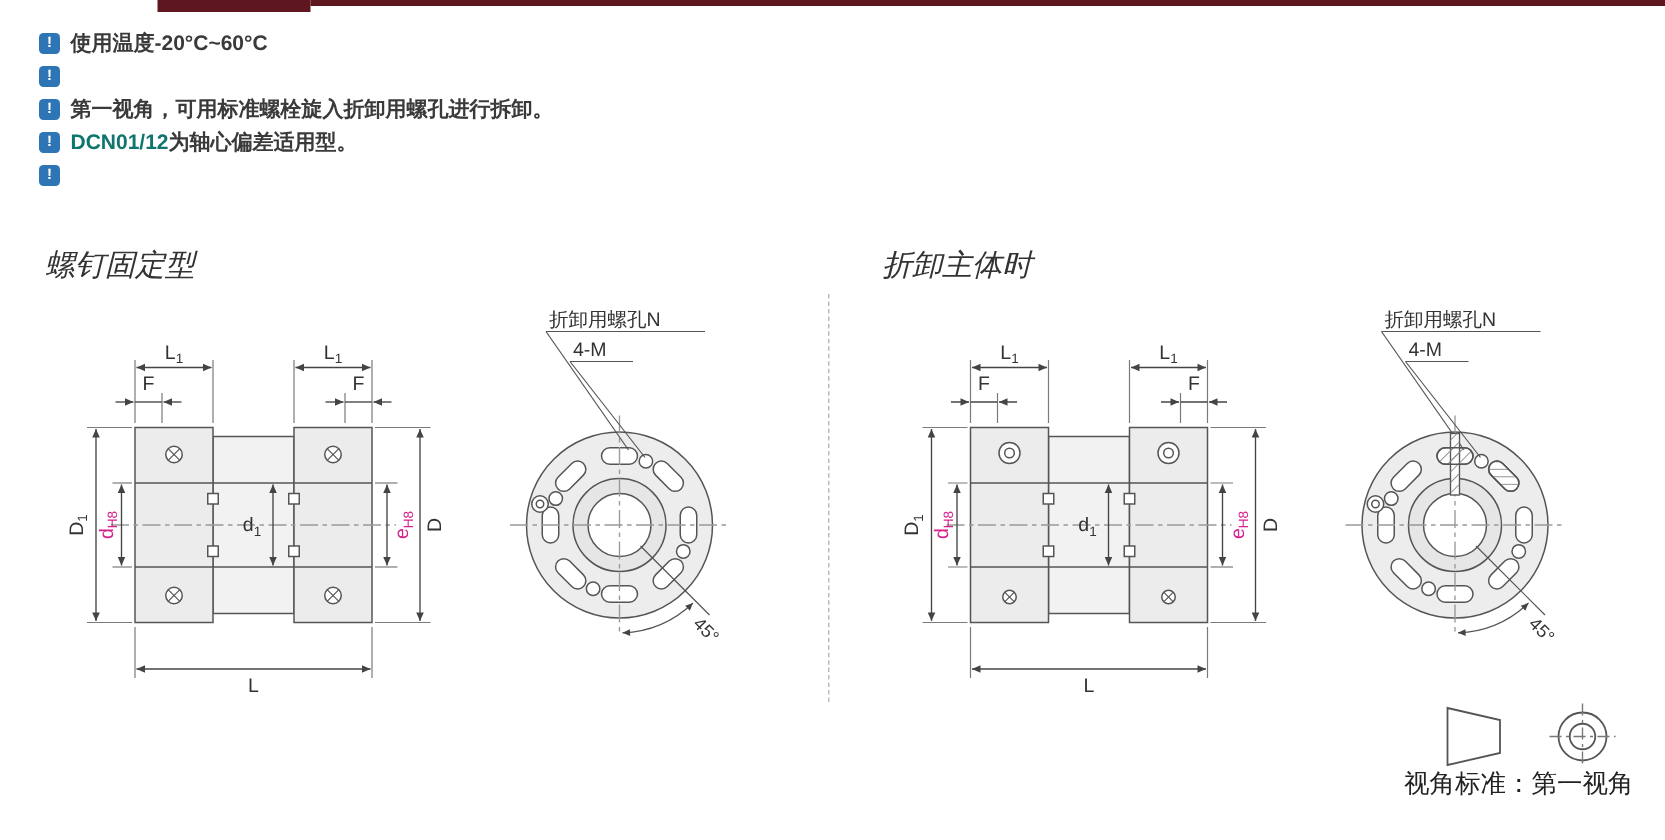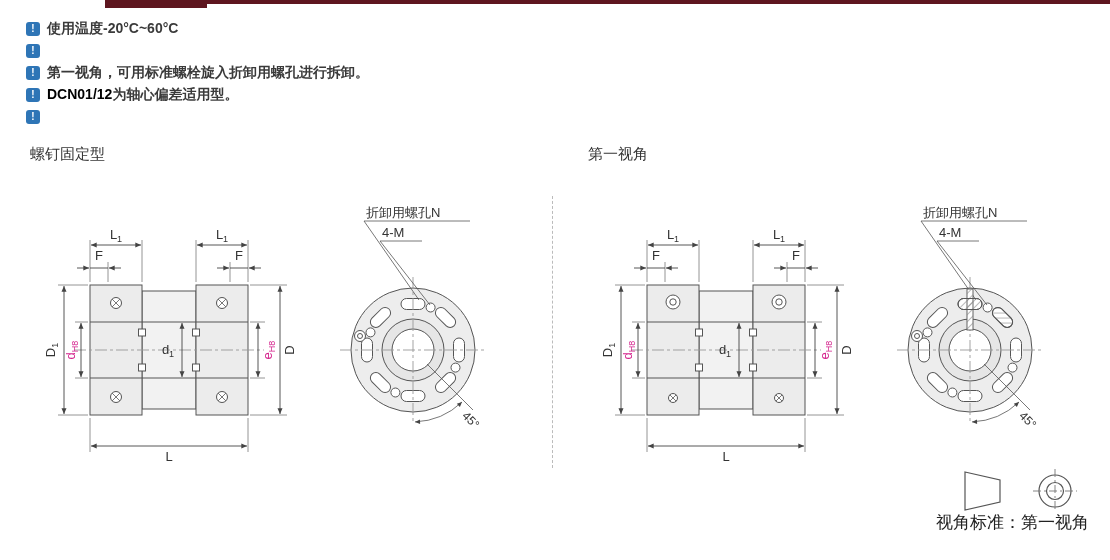--- a/index.html
+++ b/index.html
@@ -12,23 +12,23 @@
   .topbar.long  { left:207px; top:0; width:903px; height:4px; }
 
   .notes { position:absolute; left:26px; top:18px; display:flex; flex-direction:column; }
   .note-row { display:flex; align-items:center; height:22px; gap:7px; }
   .note-icon {
     width:14px; height:14px; border-radius:3px; background:#2e75b6; color:#fff;
     font-size:10px; font-weight:bold; display:flex; align-items:center; justify-content:center;
     flex:0 0 auto; line-height:1;
   }
   .note-text { font-size:14px; color:#3a3a3a; white-space:nowrap;font-weight:bold; }
-  .lnk { color:#000000; text-decoration:none; cursor:pointer; }
-
-  .sec-title { position:absolute; top:145px; font-size:15px; color:#333; }
+  .lnk { color:#0f766e; text-decoration:none; cursor:pointer; }
+
+  .sec-title { position:absolute; top:163px; font-size:20px; color:#333;font-style:italic; }
 
   .separator { position:absolute; left:552px; top:196px; height:272px; border-left:1px dashed #bbb; }
 
   .drawing { position:absolute; }
   .fa { position:absolute; }
   .footer-text { position:absolute; left:936px; top:511px; font-size:17px; color:#222; white-space:nowrap; }
 
   svg text { font-family:"Liberation Sans", sans-serif; }
   .dim { font-size:13px; fill:#333; }
   .dim .sub { font-size:9px; }
@@ -59,21 +59,21 @@
     <div class="note-row">
       <span class="note-icon">!</span>
       <span class="note-text"><span></span><a class="lnk">DCN01/12</a><span>为轴心偏差适用型。</span></span>
     </div>
     <div class="note-row">
       <span class="note-icon">!</span>
     </div>
   </div>
 
   <div class="sec-title" style="left:30px">螺钉固定型</div>
-  <div class="sec-title" style="left:588px">第一视角</div>
+  <div class="sec-title" style="left:588px">折卸主体时</div>
 
   <div class="separator"></div>
 
   <svg width="0" height="0" style="position:absolute" aria-hidden="true">
     <defs>
       <marker id="ma" viewBox="0 0 10 10" refX="9" refY="5" markerWidth="9" markerHeight="7" orient="auto-start-reverse">
         <path d="M0,1 L9,5 L0,9 z" fill="#444"></path>
       </marker>
       <pattern id="hatch" width="5" height="5" patternUnits="userSpaceOnUse" patternTransform="rotate(45)">
         <line x1="0" y1="0" x2="0" y2="5" stroke="#888" stroke-width="1.2"></line>

